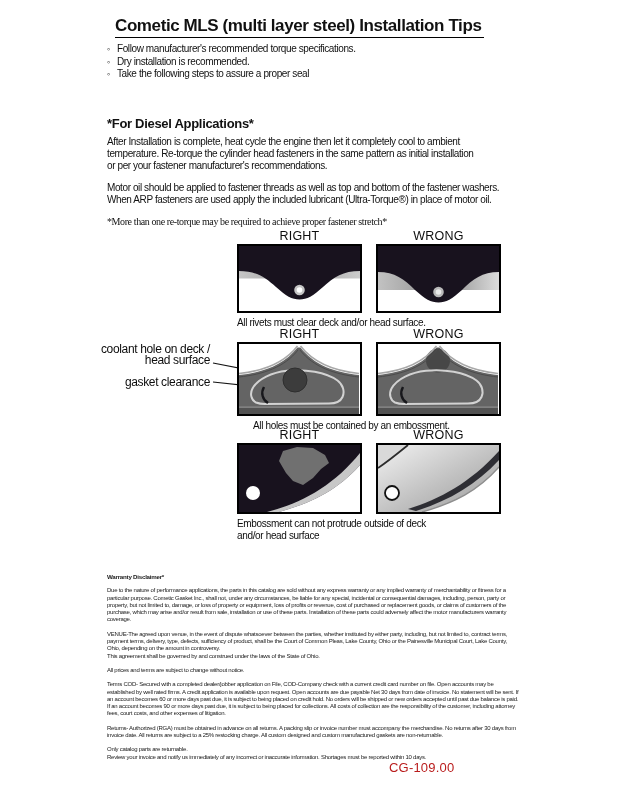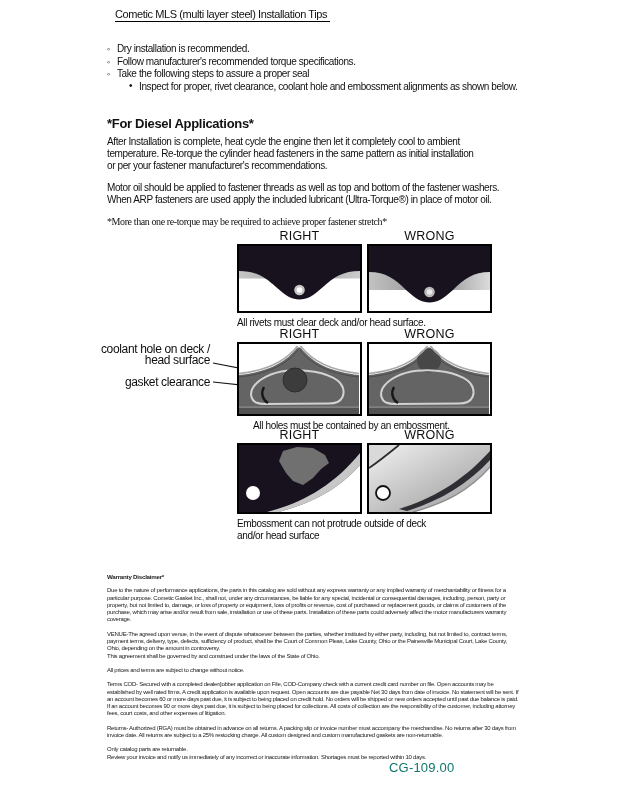--- a/index.html
+++ b/index.html
@@ -2,63 +2,62 @@
 <html><head>
 <meta charset="utf-8">
 <style>
   html,body{margin:0;padding:0;background:#e8e8e8;}
   .page{
     position:relative;width:618px;height:800px;background:#ffffff;
     font-family:"Liberation Sans","DejaVu Sans",sans-serif;color:#111;
     overflow:hidden;margin:0 auto;
   }
   .title{
-    position:absolute;left:115px;top:8px;font-size:11px;font-weight:normal;
+    position:absolute;left:115px;top:16px;font-size:17px;font-weight:bold;
     letter-spacing:-0.4px;border-bottom:1.6px solid #000;padding:0 3px 1px 0;white-space:nowrap;
   }
   .tips{position:absolute;left:107px;top:43px;width:436px;font-size:10px;letter-spacing:-0.4px;}
   .tip{position:relative;padding-left:10px;line-height:12.6px;}
   .tip::before{content:"\25E6";position:absolute;left:0;top:0;font-size:9px;}
   .subtip{position:relative;padding-left:10px;margin-left:22px;line-height:12.6px;}
   .subtip::before{content:"\2022";position:absolute;left:0;top:-0.5px;font-size:10px;}
   .diesel{position:absolute;left:107px;top:116px;width:436px;font-size:10px;letter-spacing:-0.4px;}
   .diesel-h{font-size:13px;font-weight:bold;letter-spacing:-0.3px;margin-bottom:5px;}
   .para{white-space:pre-line;line-height:12.2px;}
   .para + .para{margin-top:9px;}
   .note{margin-top:10px;line-height:12.2px;font-family:Liberation Serif, serif;}
   .dia-row{position:absolute;left:237px;width:260px;}
-  .fig-pair{display:flex;gap:5px;}
+  .fig-pair{display:flex;gap:14px;}
   .fig-col{width:125px;}
   .fig-label{text-align:center;font-size:12.5px;letter-spacing:0.2px;line-height:13px;margin-bottom:1px;color:#0d0d0d;}
   .fig-box{border:2px solid #000;width:121px;height:65px;background:#fff;line-height:0;}
   .fig-box.h70{height:70px;}
   .fig-box.h67{height:67px;}
   .dia-caption{font-size:10px;letter-spacing:-0.35px;line-height:11.5px;margin-top:4px;white-space:pre-line;color:#0d0d0d;}
   .side-label{
     position:absolute;width:112px;text-align:right;font-size:12px;
     letter-spacing:-0.35px;line-height:11px;color:#0d0d0d;
   }
   .pointer-overlay{position:absolute;left:107px;top:340px;width:190px;height:60px;}
   .disclaimer{position:absolute;left:107px;top:573px;width:414px;font-size:6px;letter-spacing:-0.25px;line-height:7.3px;color:#1a1a1a;}
   .disc-h{font-weight:bold;font-size:6.2px;margin-bottom:7px;}
   .disc-p{margin:0 0 7px 0;white-space:pre-line;}
-  .page-code{position:absolute;left:389px;top:760px;font-size:13px;letter-spacing:0.2px;color:#0f766e;}
+  .page-code{position:absolute;left:389px;top:760px;font-size:13px;letter-spacing:0.2px;color:#b91c1c;}
 </style>
 </head>
 <body>
 
 <div class="page">
 
   <div class="title">Cometic MLS (multi layer steel) Installation Tips</div>
 
   <div class="tips">
+    <div class="tip">Follow manufacturer's recommended torque specifications.</div>
     <div class="tip">Dry installation is recommended.</div>
-    <div class="tip">Follow manufacturer's recommended torque specifications.</div>
     <div class="tip">Take the following steps to assure a proper seal</div>
-    <div class="subtip">Inspect for proper, rivet clearance, coolant hole and embossment alignments as shown below.</div>
   </div>
 
   <div class="diesel">
     <div class="diesel-h">*For Diesel Applications*</div>
     <div class="para">After Installation is complete, heat cycle the engine then let it completely cool to ambient
 temperature. Re-torque the cylinder head fasteners in the same pattern as initial installation
 or per your fastener manufacturer's recommendations.</div>
     <div class="para">Motor oil should be applied to fastener threads as well as top and bottom of the fastener washers.
 When ARP fasteners are used apply the included lubricant (Ultra-Torque®) in place of motor oil.</div>
     <div class="note">*More than one re-torque may be required to achieve proper fastener stretch*</div>

